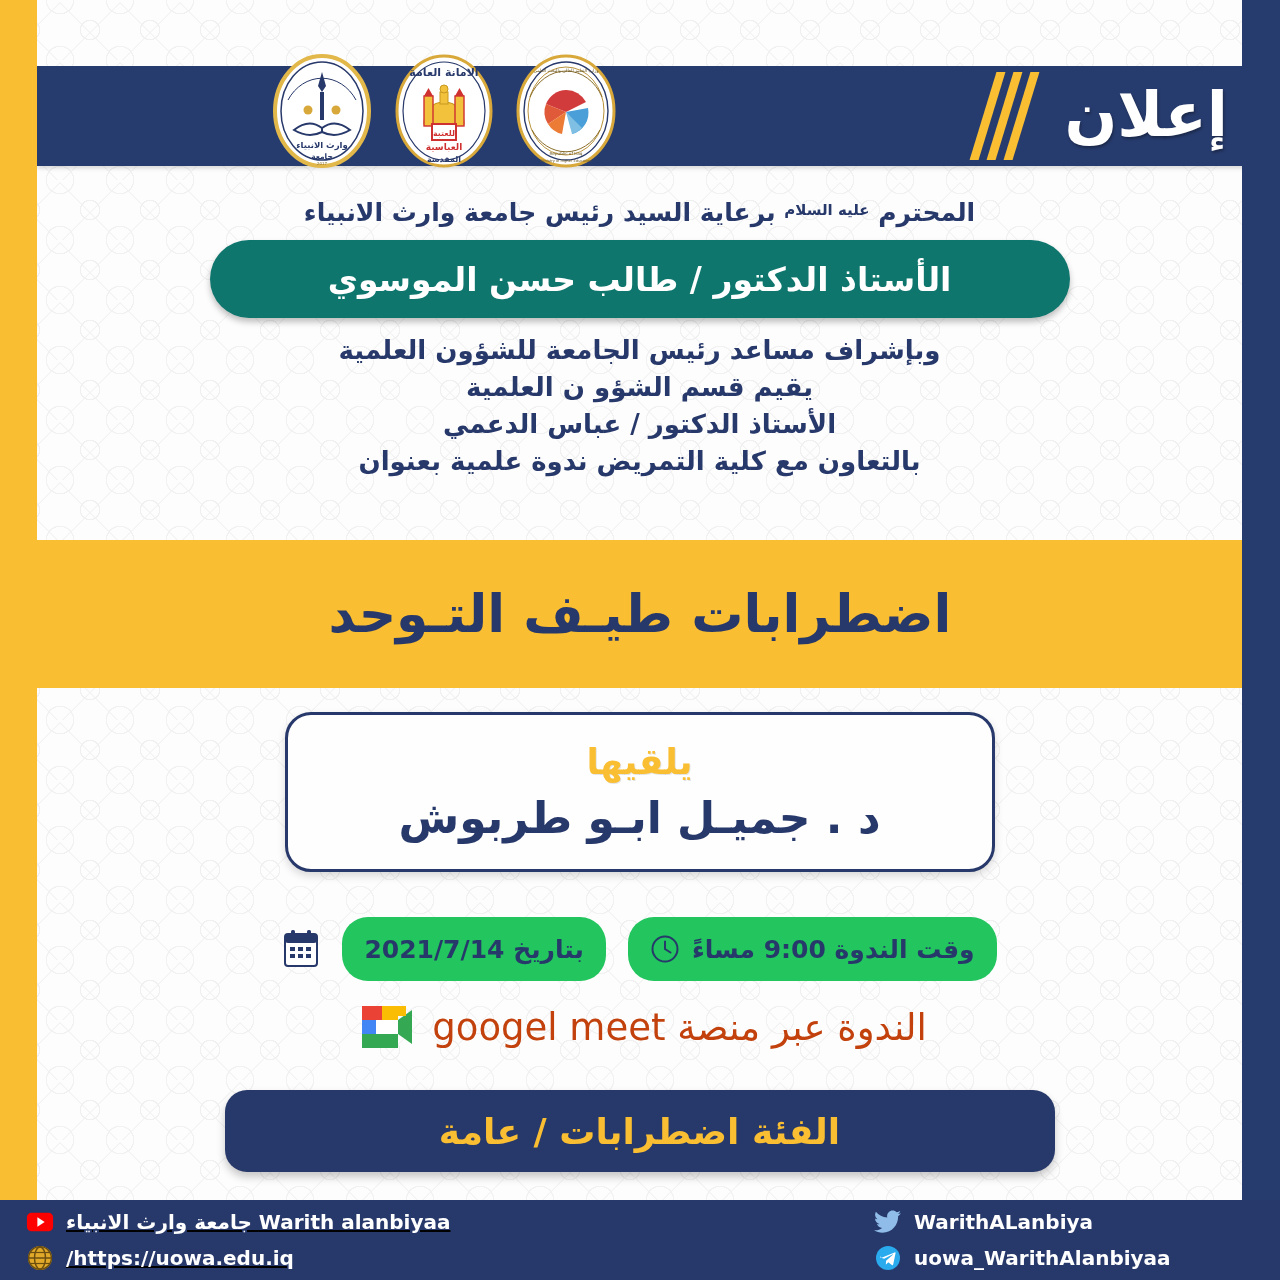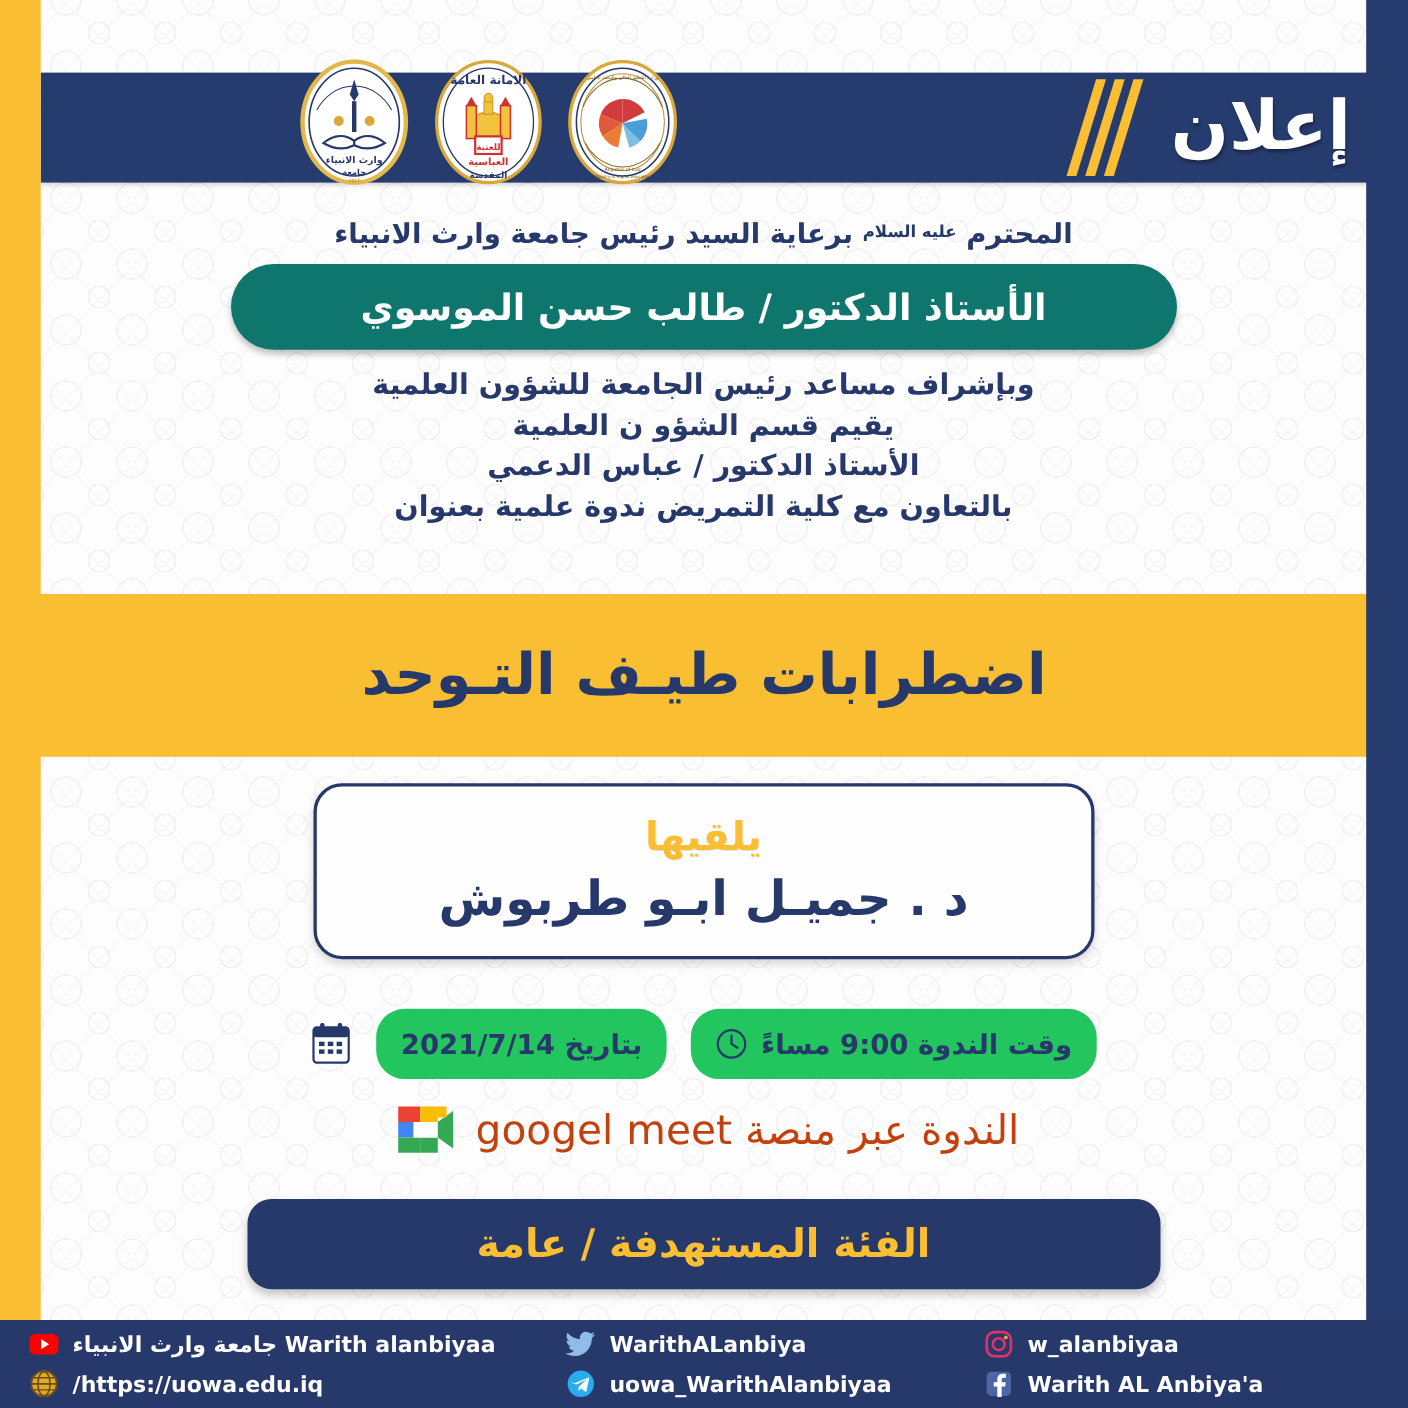--- a/index.html
+++ b/index.html
@@ -93,21 +93,21 @@
       display:flex;align-items:center;justify-content:center;
       box-shadow:0 5px 8px rgba(0,0,0,.22);z-index:3;}
   .audience span{color:#f9be32;font-size:36px;font-weight:bold;}
 
   
   .footer{position:absolute;left:0;right:0;bottom:0;height:80px;background:#27386a;z-index:7;
       display:flex;align-items:center;padding:0 26px;}
   .fcol{display:flex;flex-direction:column;justify-content:center;gap:8px;}
   .fcol.c1{width:360px;}
   .fcol.c2{width:380px;}
-  .fcol.c3{flex:1;}
+  .fcol.c3{flex:1;text-decoration:underline;}
   .frow{display:flex;align-items:center;gap:12px;direction:ltr;}
   .frow .txt{color:#ffffff;font-size:20px;font-weight:bold;white-space:nowrap;}
   .frow .txt.ar{direction:rtl;}
   .fic{width:28px;height:28px;flex:0 0 28px;display:flex;align-items:center;justify-content:center;}
 
   
   svg{display:block;}
 </style>
 </head>
 <body>
@@ -280,48 +280,27 @@
           <path d="M10 34 h20 v14 h-20 z" fill="#34a853"></path>
           <path d="M30 34 h16 v14 h-16 z" fill="#34a853"></path>
           <path d="M24 20 h22 v14 h-22 z" fill="#ffffff"></path>
           <path d="M46 20 L60 10 v34 L46 34 Z" fill="#34a853"></path>
           <path d="M46 6 h8 a6 6 0 0 1 0 0 v10 h-8 z" fill="#fbbc04"></path>
         </svg>
       </span>
     </div>
 
     <div class="audience">
-      <span>الفئة المستهدفة / عامة</span>
+      <span>الفئة اضطرابات / عامة</span>
     </div>
 
   </div>
 
   <div class="footer">
 
-    <div class="fcol c1">
-      <div class="frow">
-        <span class="fic">
-          <svg width="26" height="26" viewBox="0 0 26 26">
-            <rect x="2" y="2" width="22" height="22" rx="7" fill="none" stroke="#e1306c" stroke-width="2.4"></rect>
-            <circle cx="13" cy="13" r="5.4" fill="none" stroke="#e1306c" stroke-width="2.4"></circle>
-            <circle cx="19.4" cy="6.8" r="1.7" fill="#f5a623"></circle>
-          </svg>
-        </span>
-        <span class="txt">w_alanbiyaa</span>
-      </div>
-      <div class="frow">
-        <span class="fic">
-          <svg width="26" height="26" viewBox="0 0 26 26">
-            <rect x="2" y="2" width="22" height="22" rx="4" fill="#4e63a8"></rect>
-            <path d="M15.6 25 V15.4 h3.2 l.5-3.8 h-3.7 V9.2 c0-1.1.3-1.8 1.9-1.8 h2 V4 c-.35-.05-1.55-.15-2.95-.15 -2.9 0-4.9 1.8-4.9 5.05 v2.7 H8.4 v3.8 h3.25 V25 z" fill="#ffffff"></path>
-          </svg>
-        </span>
-        <span class="txt">Warith AL Anbiya'a</span>
-      </div>
-    </div>
 
     <div class="fcol c2">
       <div class="frow">
         <span class="fic">
           <svg width="28" height="26" viewBox="0 0 28 26">
             <path d="M27 4.2 c-1 .45-2.1.75-3.2.9 1.15-.7 2-1.8 2.45-3.1 -1.1.65-2.3 1.1-3.55 1.35 C21.65 2.25 20.2 1.6 18.6 1.6 c-3.05 0-5.5 2.5-5.5 5.55 0 .45.05.85.15 1.25 C8.65 8.2 4.6 6 1.9 2.65 1.4 3.5 1.1 4.5 1.1 5.55 c0 1.9.95 3.6 2.45 4.6 -.9-.03-1.75-.28-2.5-.7 v.07 c0 2.7 1.9 4.95 4.4 5.45 -.45.13-.95.2-1.45.2 -.35 0-.7-.04-1.05-.1 .7 2.2 2.75 3.8 5.15 3.85 -1.9 1.5-4.25 2.4-6.85 2.4 -.45 0-.9-.03-1.3-.08 2.45 1.57 5.35 2.48 8.45 2.48 10.15 0 15.7-8.45 15.7-15.75 l-.02-.72 C25.3 6.35 26.25 5.35 27 4.2 z" fill="#8fbce8"></path>
           </svg>
         </span>
         <span class="txt">WarithALanbiya</span>
       </div>

